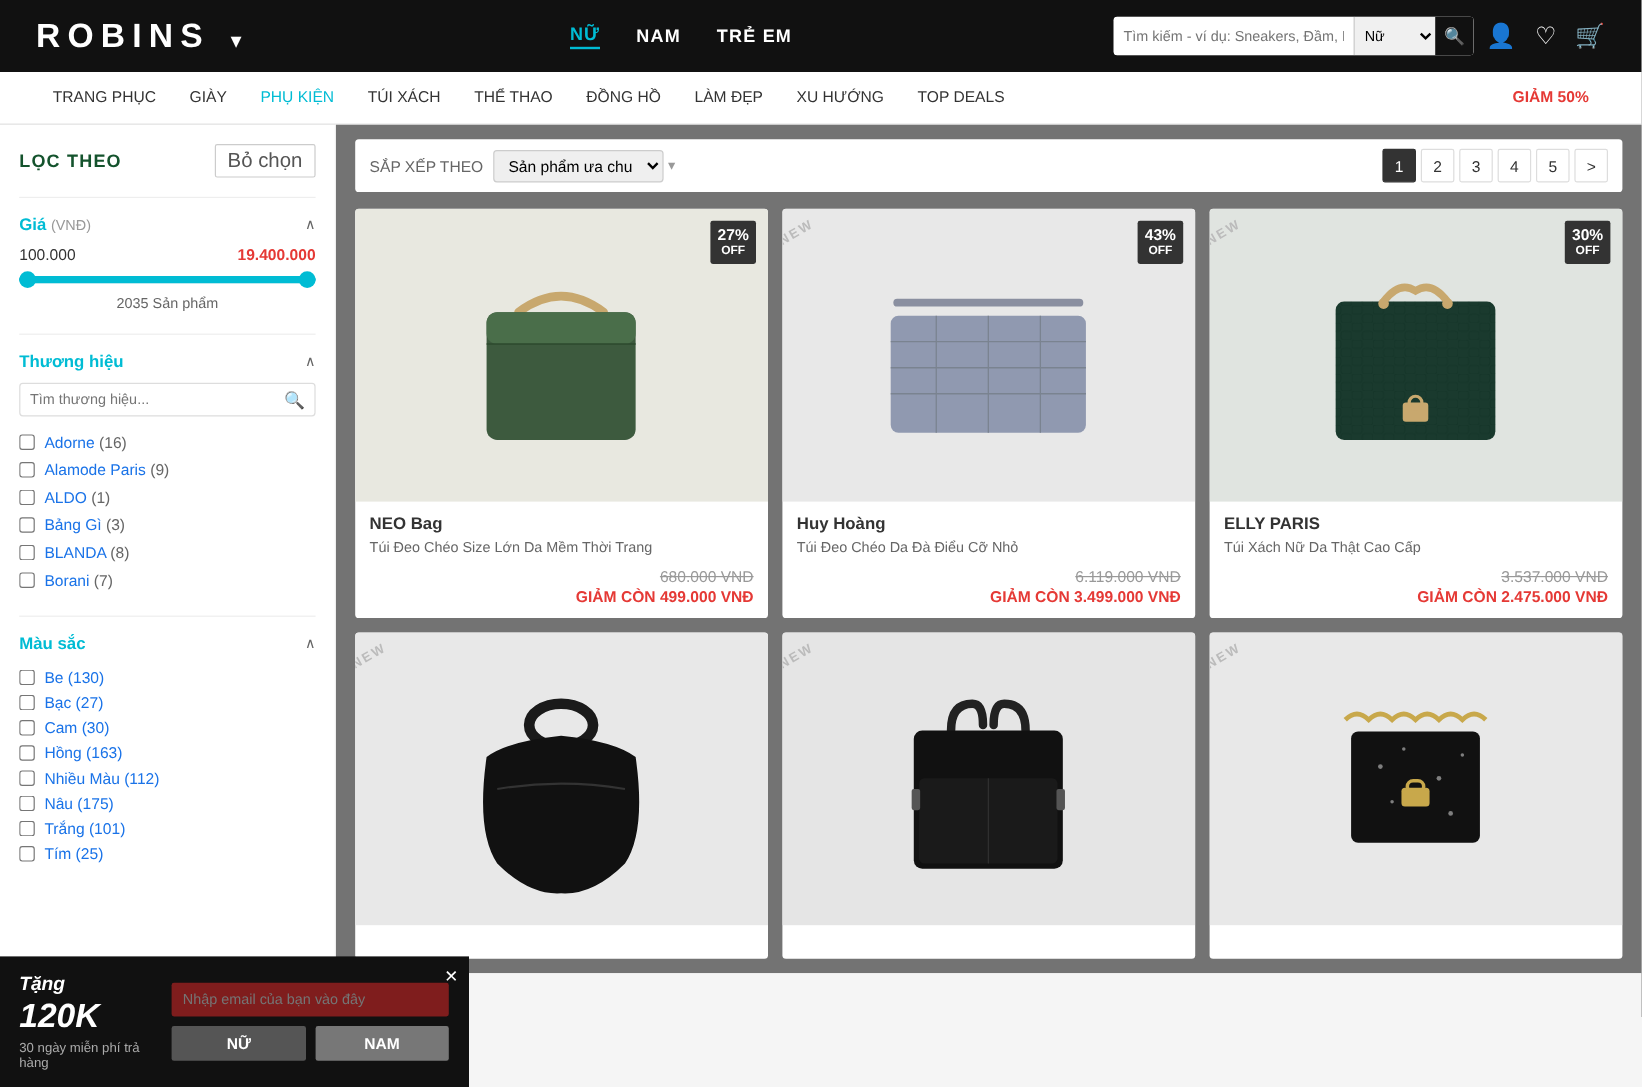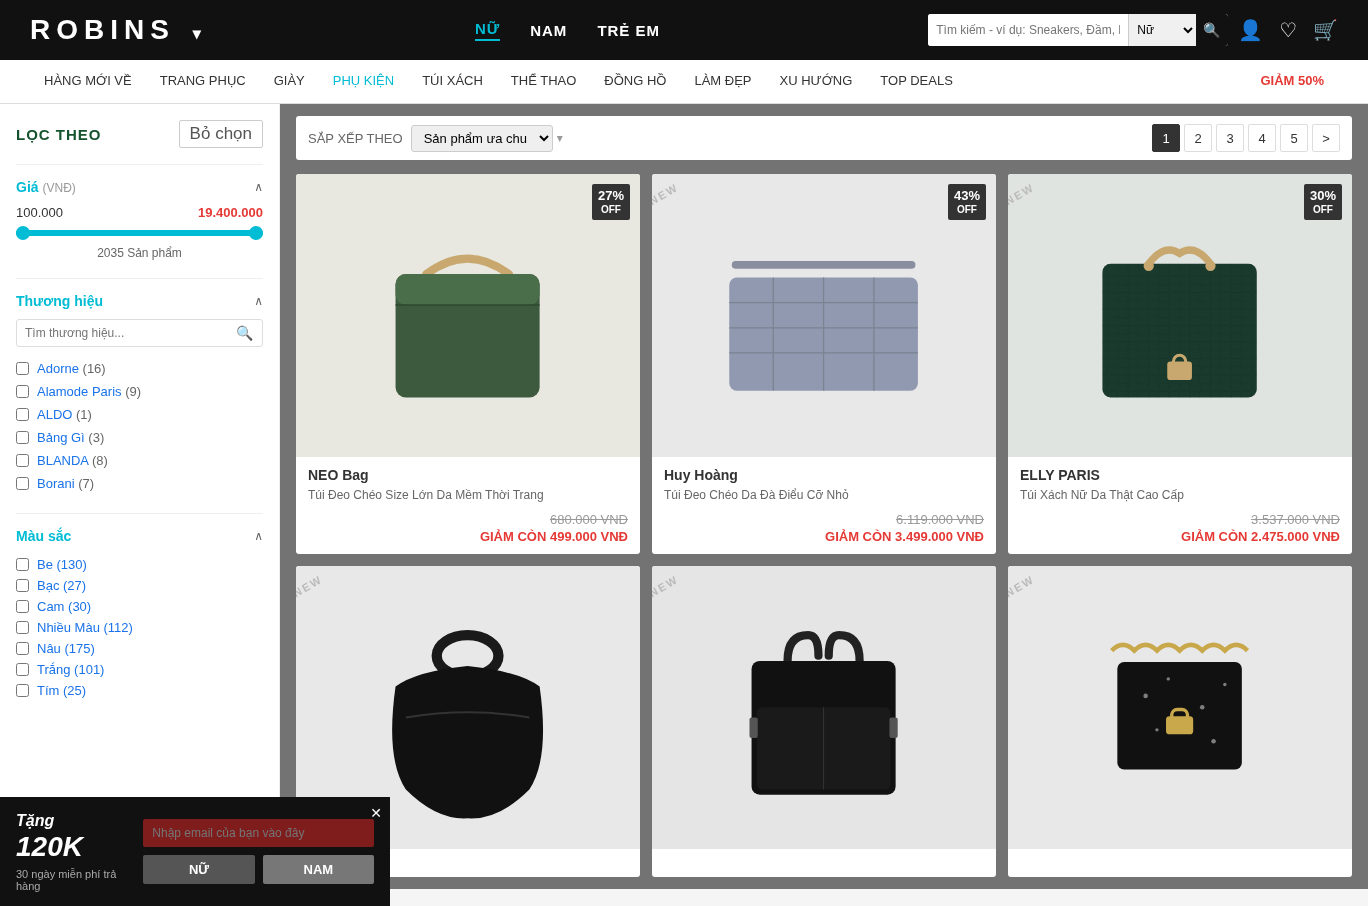--- a/index.html
+++ b/index.html
@@ -268,21 +268,21 @@
     }
     .product-card {
       background: #fff;
       border-radius: 3px;
       overflow: hidden;
       cursor: pointer;
       position: relative;
     }
     .product-image {
       width: 100%;
-      height: 283px;
+      height: 244px;
       background: #f0f0f0;
       display: flex;
       align-items: center;
       justify-content: center;
       overflow: hidden;
       position: relative;
     }
     .discount-badge {
       position: absolute;
       top: 10px;
@@ -396,21 +396,20 @@
     </div>
     <div class="nav-icons">
       <a class="nav-icon" href="#">👤</a>
       <a class="nav-icon" href="#">♡</a>
       <a class="nav-icon" href="#">🛒</a>
     </div>
   </div>
 </nav>
 
 <nav class="secondary-nav">
-  <a href="#">HÀNG MỚI VỀ</a>
   <a href="#">TRANG PHỤC</a>
   <a href="#">GIÀY</a>
   <a href="#" class="highlight">PHỤ KIỆN</a>
   <a href="#">TÚI XÁCH</a>
   <a href="#">THỂ THAO</a>
   <a href="#">ĐỒNG HỒ</a>
   <a href="#">LÀM ĐẸP</a>
   <a href="#">XU HƯỚNG</a>
   <a href="#">TOP DEALS</a>
   <a href="#" class="sale">GIẢM 50%</a>
@@ -494,20 +493,24 @@
         <div class="color-item">
           <input type="checkbox" style="">
           <span>Bạc (27)</span>
         </div>
         <div class="color-item">
           <input type="checkbox" style="">
           <span>Cam (30)</span>
         </div>
         <div class="color-item">
           <input type="checkbox" style="">
+          <span>Hồng (163)</span>
+        </div>
+        <div class="color-item">
+          <input type="checkbox" style="">
           <span>Nhiều Màu (112)</span>
         </div>
         <div class="color-item">
           <input type="checkbox" style="">
           <span>Nâu (175)</span>
         </div>
         <div class="color-item">
           <input type="checkbox" style="">
           <span>Trắng (101)</span>
         </div>

